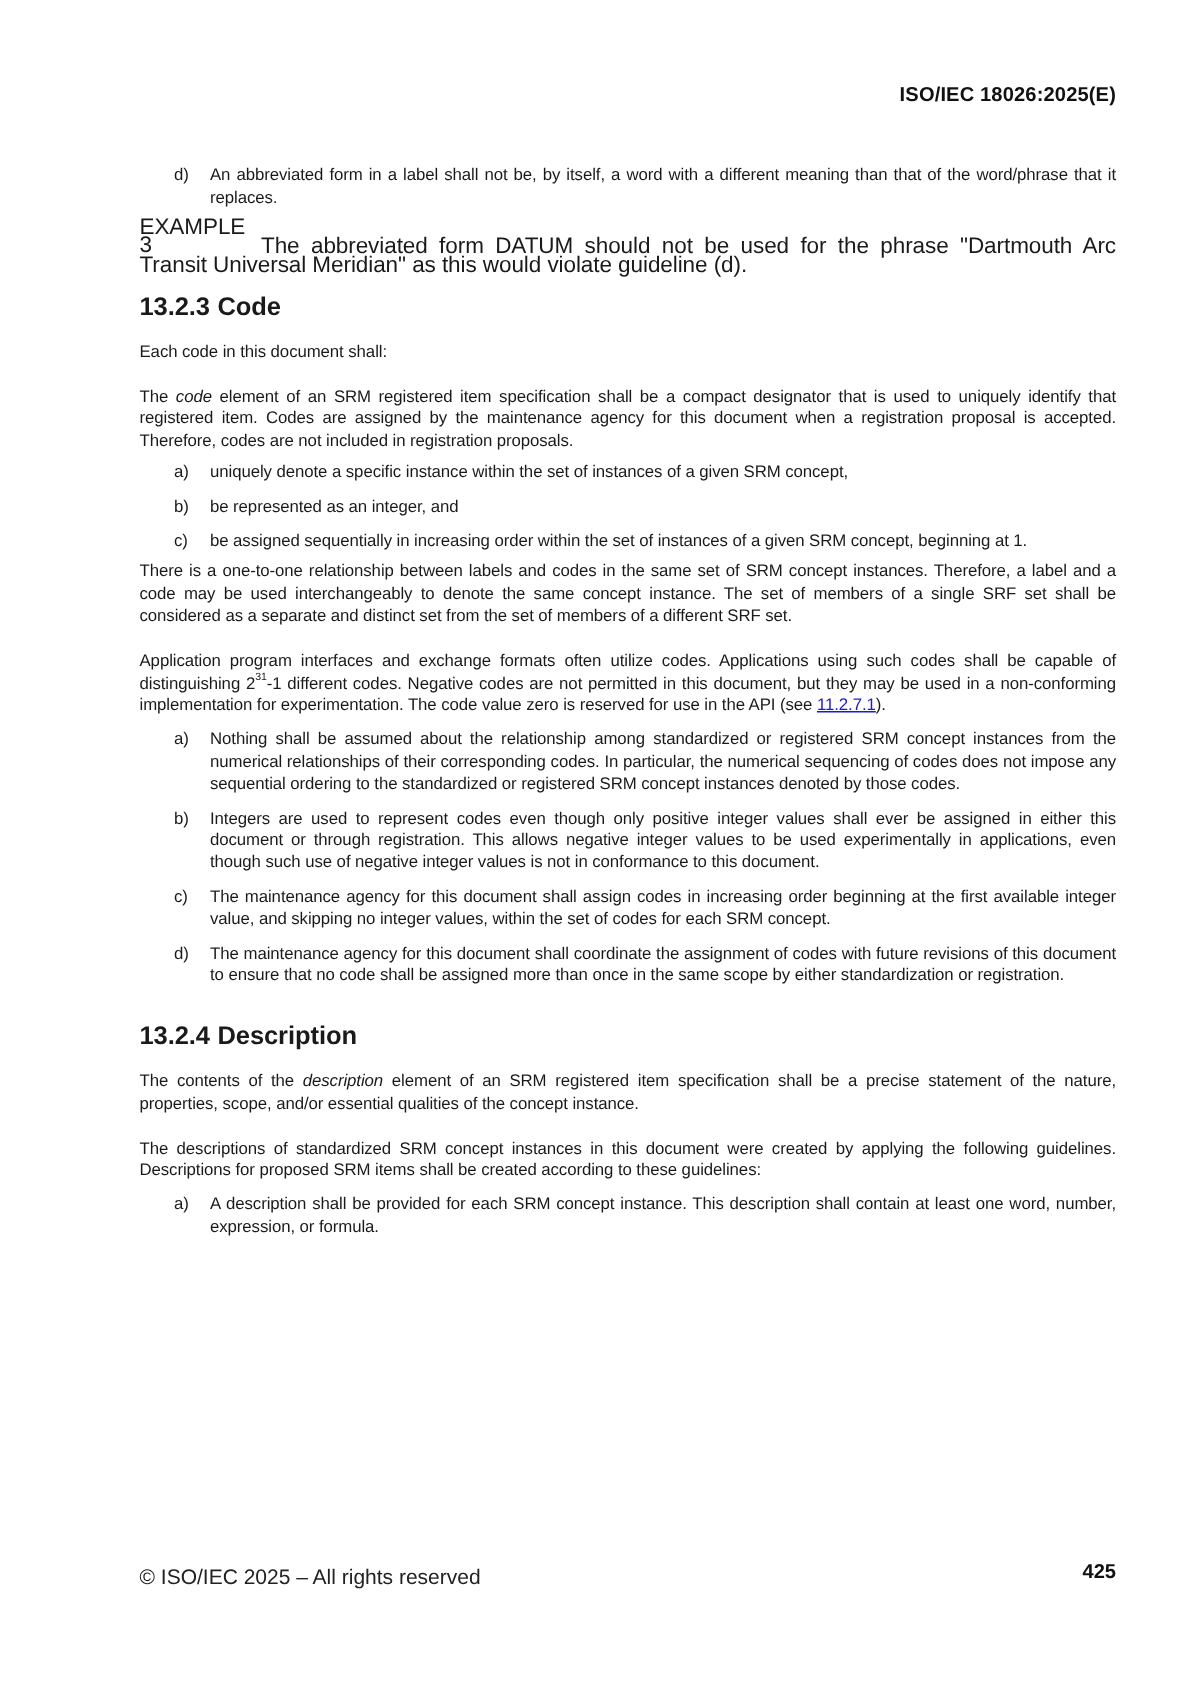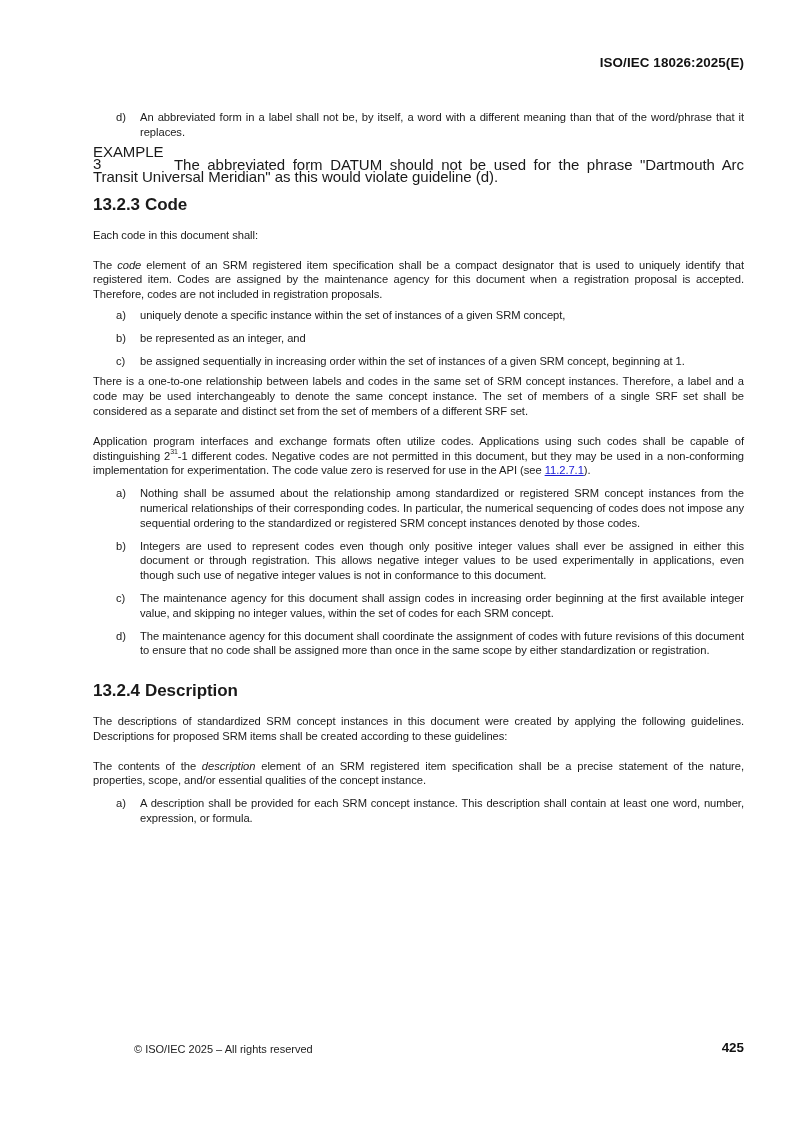--- a/index.html
+++ b/index.html
@@ -72,23 +72,22 @@
     sup { font-size: 7px; line-height: 0; position: relative; top: -0.5px; vertical-align: super; }
     .xref {
       color: #1a1ad6;
       text-decoration: underline;
     }
     em { font-style: italic; }
     .footer-copy {
       position: absolute;
       left: 93px;
       top: 1043px;
-      font-size: 11px;
+      font-size: 14px;
       color: #222;
-      margin-left: 41px;
     }
     .footer-page {
       position: absolute;
       right: 49px;
       top: 1040px;
       font-size: 13.4px;
       font-weight: bold;
       color: #111;
     }
   </style>
@@ -154,23 +153,23 @@
       <div class="item" style="margin-top:8px;">
         <span class="marker">d)</span>
         <span class="item-text">The maintenance agency for this document shall coordinate the assignment of codes with future revisions of this document to ensure that no code shall be assigned more than once in the same scope by either standardization or registration.</span>
       </div>
     </div>
 
     <div class="h3" style="margin-top:26px;">
       <span class="num">13.2.4</span><span>Description</span>
     </div>
 
+    <p style="margin-top:15px;"><span>The contents of the </span><em>description</em><span> element of an SRM registered item specification shall be a precise statement of the nature, properties, scope, and/or essential qualities of the concept instance.</span></p>
+
     <p style="margin-top:15px;">The descriptions of standardized SRM concept instances in this document were created by applying the following guidelines. Descriptions for proposed SRM items shall be created according to these guidelines:</p>
-
-    <p style="margin-top:15px;"><span>The contents of the </span><em>description</em><span> element of an SRM registered item specification shall be a precise statement of the nature, properties, scope, and/or essential qualities of the concept instance.</span></p>
 
     <div style="margin-top:8px;">
       <div class="item">
         <span class="marker">a)</span>
         <span class="item-text">A description shall be provided for each SRM concept instance. This description shall contain at least one word, number, expression, or formula.</span>
       </div>
     </div>
 
   </div>
 

